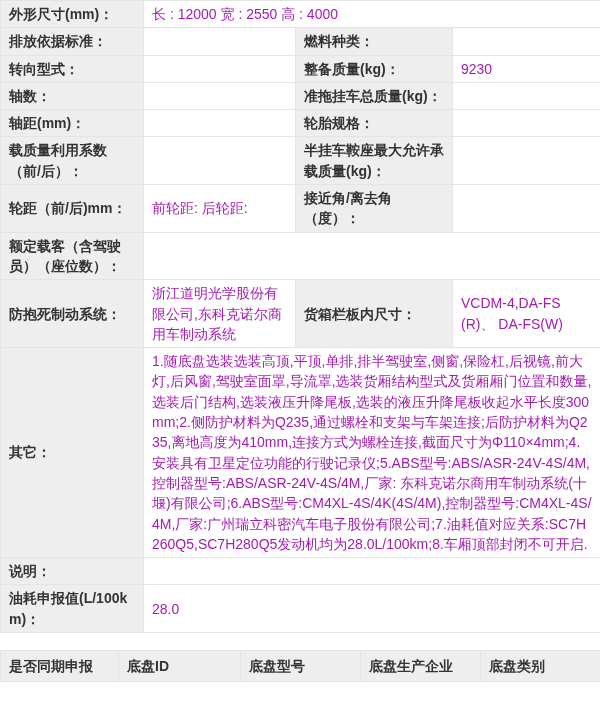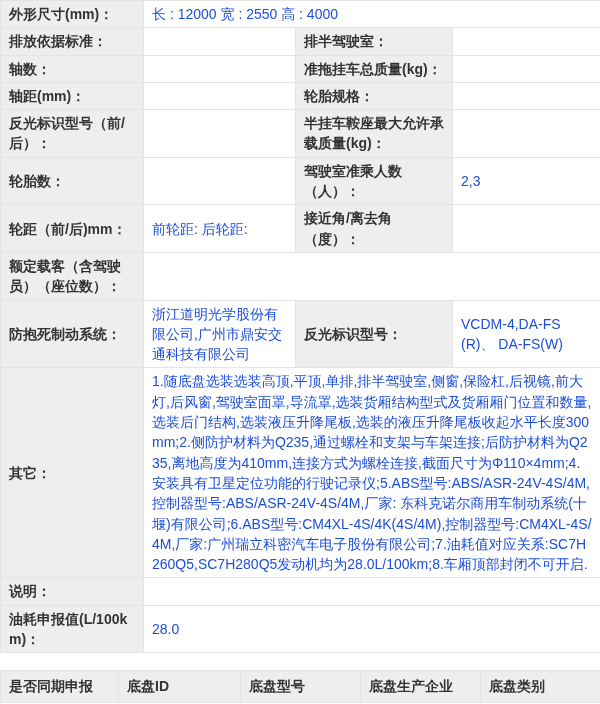--- a/index.html
+++ b/index.html
@@ -28,21 +28,21 @@
     word-break: break-all;
     overflow: hidden;
   }
   th {
     background: #eeeeee;
     font-weight: bold;
     color: #333333;
   }
   td {
     background: #ffffff;
-    color: #1d4ed8;
+    color: #a21caf;
     border-radius: 9px;
   }
   .spec-table tr, .chassis-table tr {
     height: 23px;
   }
   .table-gap {
     height: 17px;
     background: #ffffff;
   }
   .chassis-table th {
@@ -62,61 +62,61 @@
       <col style="width:148px">
     </colgroup>
     <tbody>
         <tr>
           <th>外形尺寸(mm)：</th>
           <td colspan="3">长 : 12000 宽 : 2550 高 : 4000</td>
         </tr>
         <tr>
           <th>排放依据标准：</th>
           <td></td>
-          <th>排半驾驶室：</th>
+          <th>燃料种类：</th>
           <td></td>
+        </tr>
+        <tr>
+          <th>转向型式：</th>
+          <td></td>
+          <th>整备质量(kg)：</th>
+          <td>9230</td>
         </tr>
         <tr>
           <th>轴数：</th>
           <td></td>
           <th>准拖挂车总质量(kg)：</th>
           <td></td>
         </tr>
         <tr>
           <th>轴距(mm)：</th>
           <td></td>
           <th>轮胎规格：</th>
           <td></td>
         </tr>
         <tr>
-          <th>反光标识型号（前/后）：</th>
+          <th>载质量利用系数（前/后）：</th>
           <td></td>
           <th>半挂车鞍座最大允许承载质量(kg)：</th>
           <td></td>
-        </tr>
-        <tr>
-          <th>轮胎数：</th>
-          <td></td>
-          <th>驾驶室准乘人数（人）：</th>
-          <td>2,3</td>
         </tr>
         <tr>
           <th>轮距（前/后)mm：</th>
           <td>前轮距: 后轮距:</td>
           <th>接近角/离去角（度）：</th>
           <td></td>
         </tr>
         <tr>
           <th>额定载客（含驾驶员）（座位数）：</th>
           <td colspan="3"></td>
         </tr>
         <tr>
           <th>防抱死制动系统：</th>
-          <td>浙江道明光学股份有限公司,广州市鼎安交通科技有限公司</td>
-          <th>反光标识型号：</th>
+          <td>浙江道明光学股份有限公司,东科克诺尔商用车制动系统</td>
+          <th>货箱栏板内尺寸：</th>
           <td>VCDM-4,DA-FS(R)、 DA-FS(W)</td>
         </tr>
         <tr>
           <th>其它：</th>
           <td colspan="3">1.随底盘选装选装高顶,平顶,单排,排半驾驶室,侧窗,保险杠,后视镜,前大灯,后风窗,驾驶室面罩,导流罩,选装货厢结构型式及货厢厢门位置和数量,选装后门结构,选装液压升降尾板,选装的液压升降尾板收起水平长度300mm;2.侧防护材料为Q235,通过螺栓和支架与车架连接;后防护材料为Q235,离地高度为410mm,连接方式为螺栓连接,截面尺寸为Φ110×4mm;4.安装具有卫星定位功能的行驶记录仪;5.ABS型号:ABS/ASR-24V-4S/4M,控制器型号:ABS/ASR-24V-4S/4M,厂家: 东科克诺尔商用车制动系统(十堰)有限公司;6.ABS型号:CM4XL-4S/4K(4S/4M),控制器型号:CM4XL-4S/4M,厂家:广州瑞立科密汽车电子股份有限公司;7.油耗值对应关系:SC7H260Q5,SC7H280Q5发动机均为28.0L/100km;8.车厢顶部封闭不可开启.</td>
         </tr>
         <tr>
           <th>说明：</th>
           <td colspan="3"></td>
         </tr>

